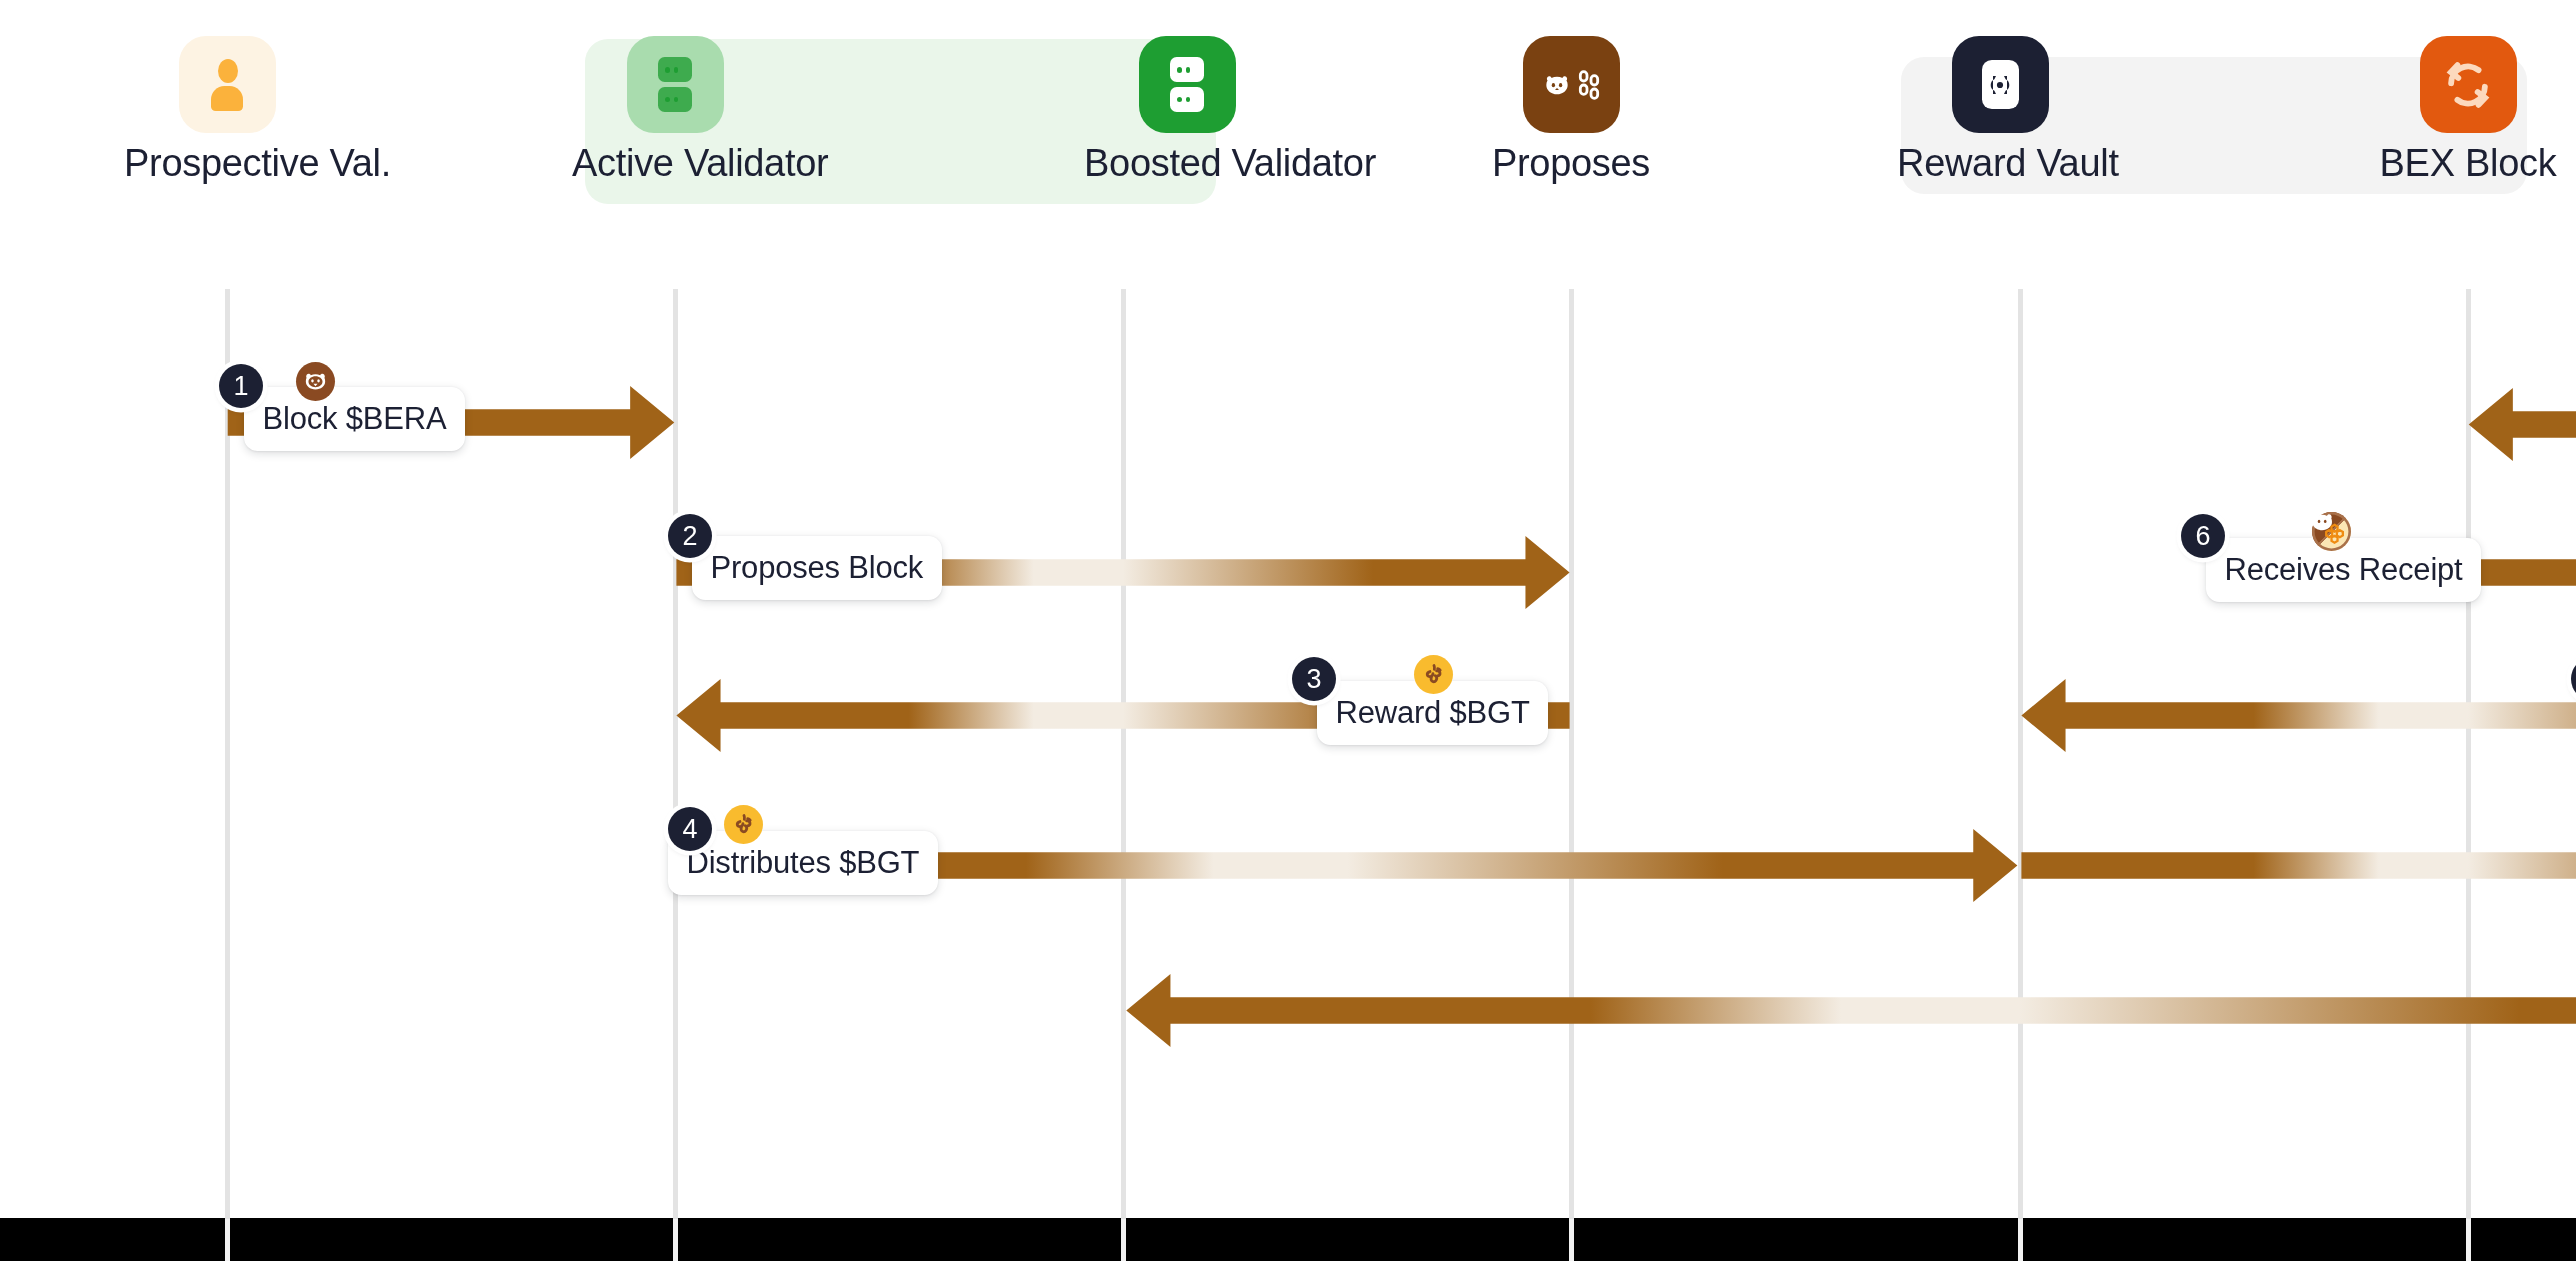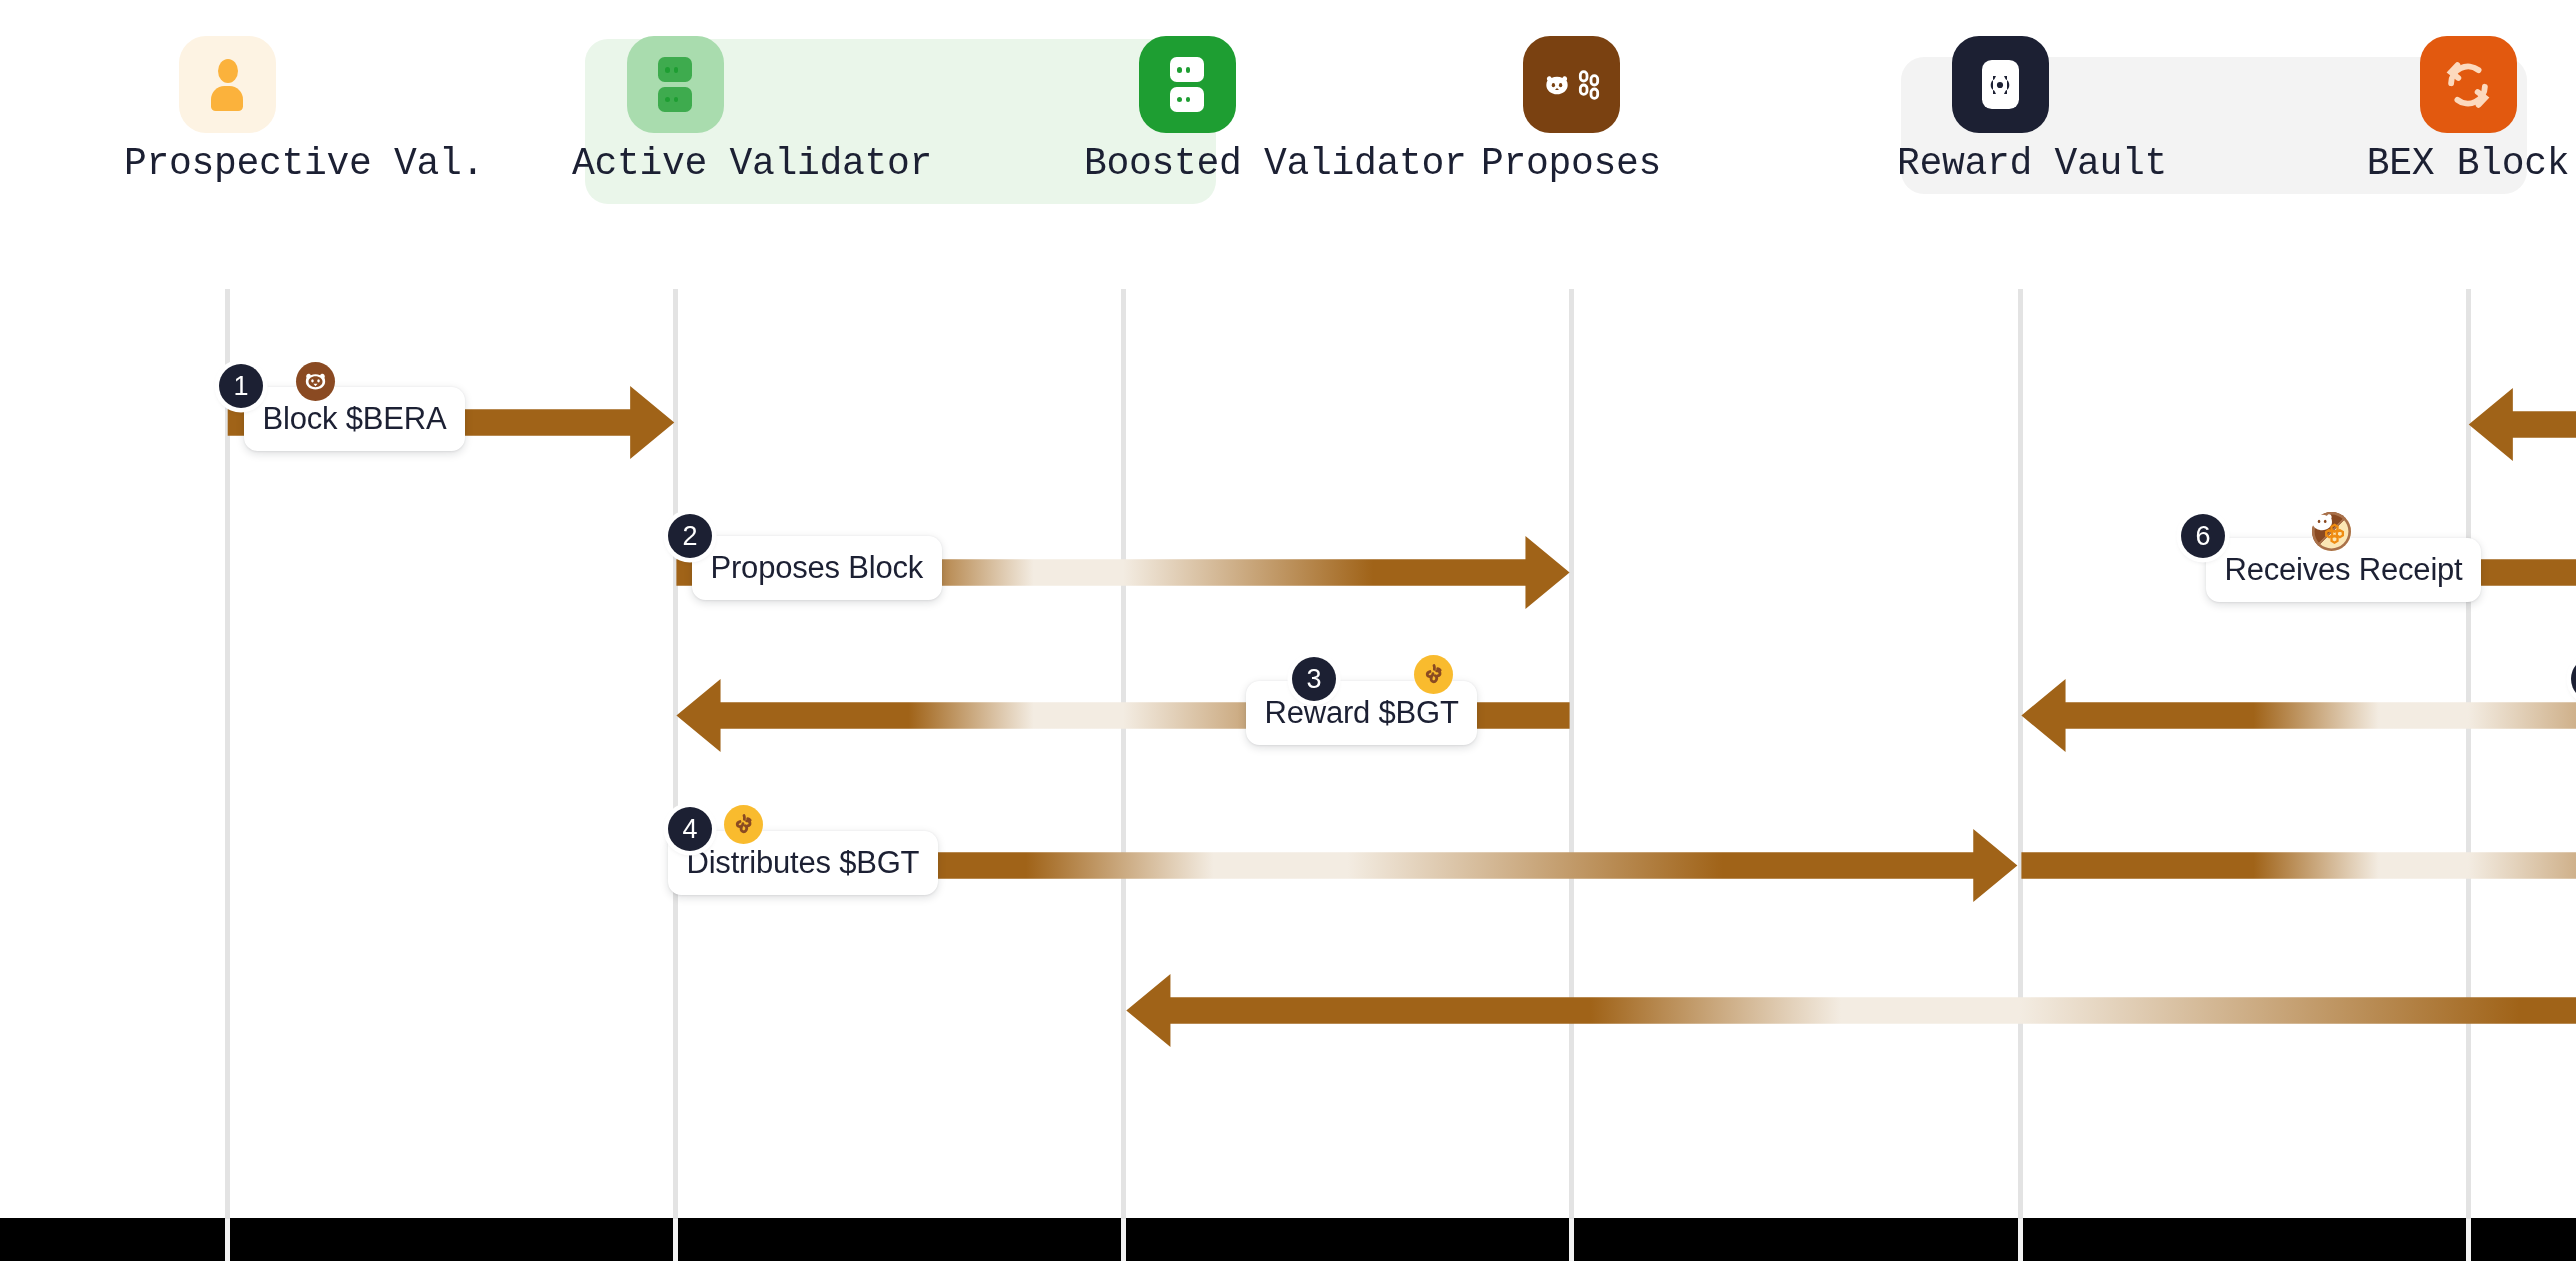--- a/index.html
+++ b/index.html
@@ -69,21 +69,20 @@
     justify-content:center;
   }
   .actor-label{
     margin-top:11.3px;
     font-size:38px;
     line-height:1.05;
     color:#1c2033;
     font-weight:400;
     letter-spacing:-0.3px;
     white-space:nowrap;
-    font-family:Liberation Mono, monospace;
   }
 
   
   .svr{display:flex;flex-direction:column;gap:4.6px;align-items:center;}
   .svr i{
     display:block;
     width:34px;height:25px;
     border-radius:6.7px;
     position:relative;
   }
@@ -322,21 +321,21 @@
               <stop offset="0.26" stop-color="#a06318" stop-opacity="1"></stop>
               <stop offset="0.4" stop-color="#f3ece2" stop-opacity="1"></stop>
               <stop offset="0.5" stop-color="#f3ece2" stop-opacity="1"></stop>
               <stop offset="0.78" stop-color="#a06318" stop-opacity="1"></stop>
               <stop offset="1" stop-color="#a06318" stop-opacity="1"></stop>
             </linearGradient>
           </defs>
           <polygon points="1740,49 86,49 86,4 0,75 86,146 86,101 1740,101" fill="url(#g2)"></polygon>
         </svg>
       </div>
-      <div class="label-card" style="left: 1246px; top: 681px;"><span class="txt">Reward $BGT</span></div>
+      <div class="label-card" style="left: 1317px; top: 681px;"><span class="txt">Reward $BGT</span></div>
       <div class="step-badge" style="left: 1292px; top: 657px;">3</div>
       <div class="tokens" style="left: 1414px; top: 655px;">
         <span class="tok bgt">
           <svg width="26" height="26" viewBox="0 0 24 24" fill="none" stroke="#8a4a22" stroke-width="2.6" stroke-linecap="round" stroke-linejoin="round">
             <path d="M12 3.2c.5 1.2.6 2.4.3 3.6"></path>
             <path d="M15.4 6.2c1 .2 1.8.7 2.3 1.5"></path>
             <path d="M8.3 8.8c-1.7.5-2.7 1.7-2.5 3 .2 1.3 1.6 2 3.1 1.6 1.4-.4 2.3-1.5 2.1-2.7"></path>
             <path d="M14.4 8.1c1.6-.2 2.9.7 3.1 2 .2 1.3-.8 2.5-2.3 2.8"></path>
             <path d="M9.6 14.2c-.7 1.6-.2 3.2 1.2 3.8 1.4.6 2.9-.2 3.5-1.8.5-1.4 0-2.9-1.2-3.6"></path>
           </svg>

